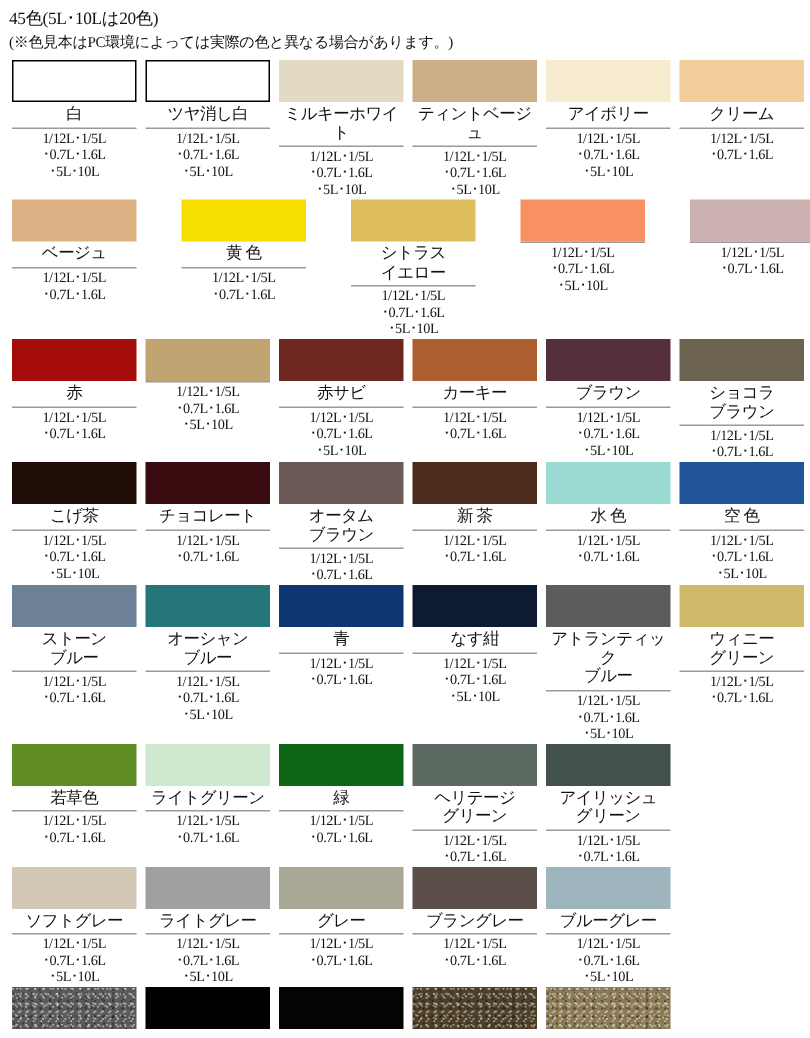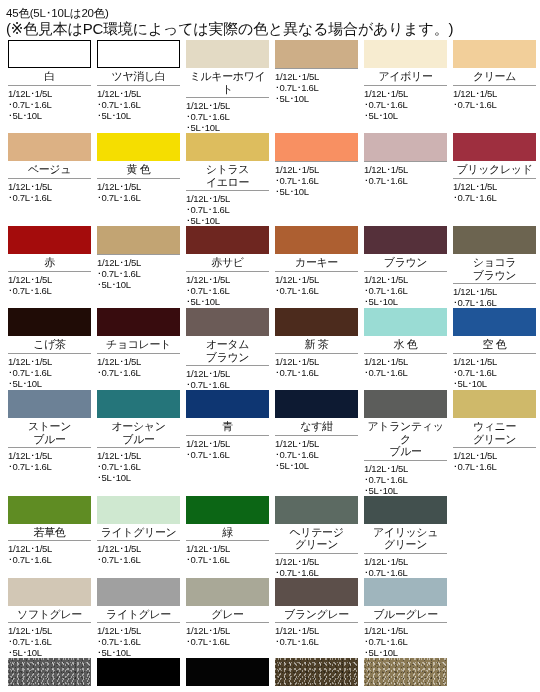--- a/index.html
+++ b/index.html
@@ -13,35 +13,36 @@
     font-family: "Liberation Sans", "DejaVu Sans", sans-serif;
     color: #1a1a1a;
     overflow: hidden;
     position: relative;
   }
   #sheet {
     width: 540px;
     height: 604px;
     position: relative;
     box-sizing: border-box;
+    font-family: Liberation Serif, serif;
   }
 
   
   .notes {
     padding: 6px 0 0 6px;
   }
   .note-line {
     font-size: 11.5px;
     line-height: 15px;
     color: #111;
     letter-spacing: -0.2px;
     white-space: nowrap;
   }
   .note-line.sub {
-    font-size: 15px;
+    font-size: 10px;
   }
 
   
   .rows {
     position: relative;
     margin-top: 4px;
   }
   .row {
     display: flex;
     width: 540px;
@@ -99,20 +100,21 @@
     color: #111;
     white-space: pre-line;
     font-weight: 400;
   }
   .rule {
     height: 1px;
     background: #9a9a9a;
     width: 83px;
   }
   .sizes {
+    text-align: center;
     font-size: 9.5px;
     line-height: 11px;
     padding-top: 2px;
     color: #111;
     letter-spacing: -0.3px;
     white-space: pre-line;
   }
 </style>
 </head>
 <body>
@@ -145,20 +147,21 @@
         <div class="cell">
           <div class="chip" style="background: rgb(227, 218, 196);"></div>
           <div class="name">ミルキーホワイト</div>
           <div class="rule"></div>
           <div class="sizes">1/12L･1/5L
 ･0.7L･1.6L
 ･5L･10L</div>
         </div>
         <div class="cell">
           <div class="chip" style="background: rgb(205, 174, 135);"></div>
+          <div class="name">ティントベージュ</div>
           <div class="rule"></div>
           <div class="sizes">1/12L･1/5L
 ･0.7L･1.6L
 ･5L･10L</div>
         </div>
         <div class="cell">
           <div class="chip" style="background: rgb(247, 236, 208);"></div>
           <div class="name">アイボリー</div>
           <div class="rule"></div>
           <div class="sizes">1/12L･1/5L
@@ -166,21 +169,21 @@
 ･5L･10L</div>
         </div>
         <div class="cell">
           <div class="chip" style="background: rgb(242, 207, 154);"></div>
           <div class="name">クリーム</div>
           <div class="rule"></div>
           <div class="sizes">1/12L･1/5L
 ･0.7L･1.6L</div>
         </div>
       </div>
-      <div class="row" style="margin-bottom: 0px;">
+      <div class="row" style="margin-bottom: 0px; gap: 24px;">
         <div class="cell">
           <div class="chip" style="background: rgb(220, 177, 132);"></div>
           <div class="name">ベージュ</div>
           <div class="rule"></div>
           <div class="sizes">1/12L･1/5L
 ･0.7L･1.6L</div>
         </div>
         <div class="cell">
           <div class="chip" style="background: rgb(245, 222, 0);"></div>
           <div class="name">黄 色</div>

